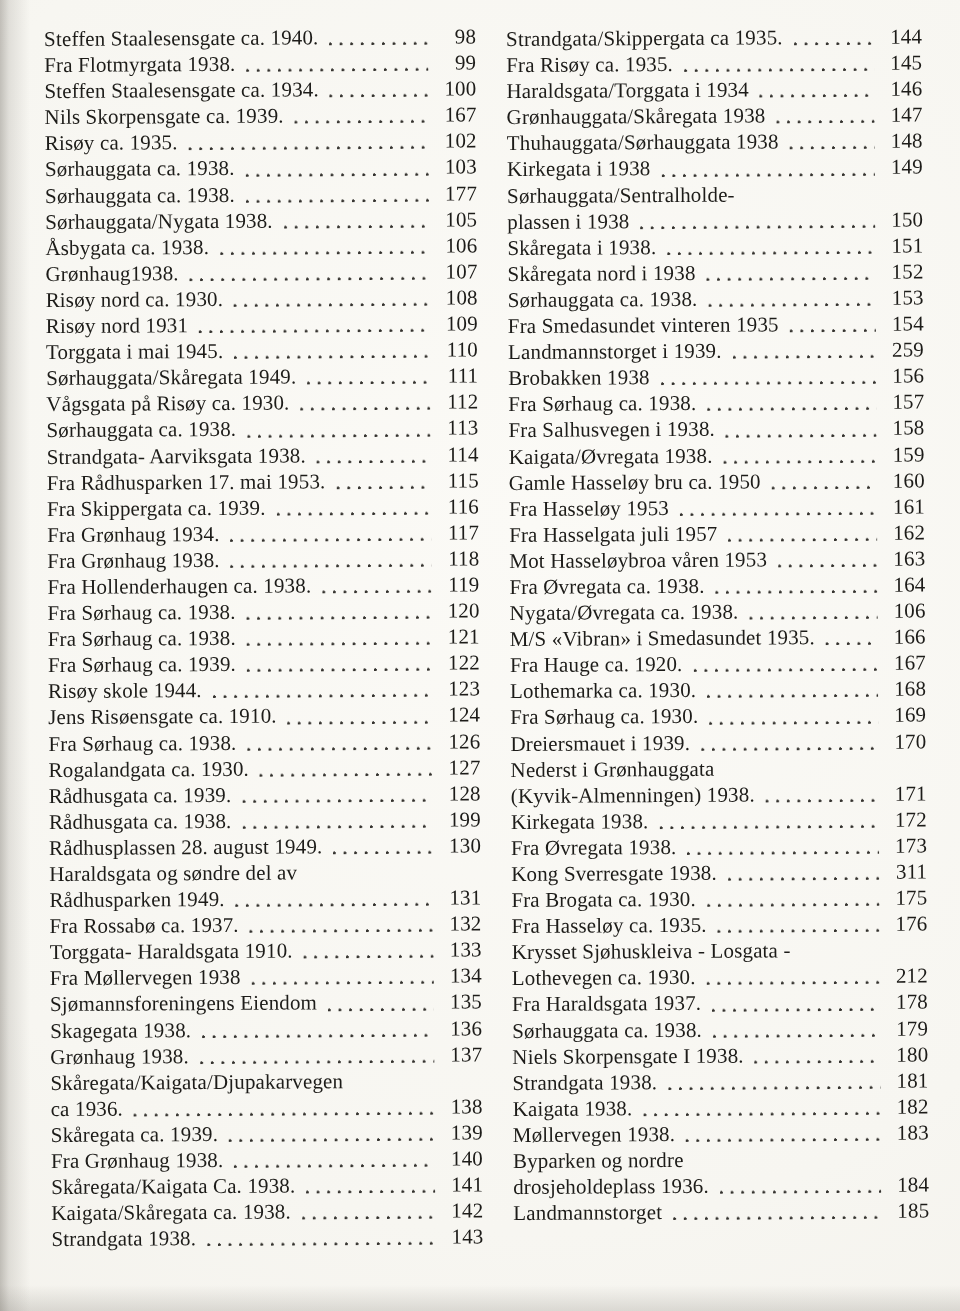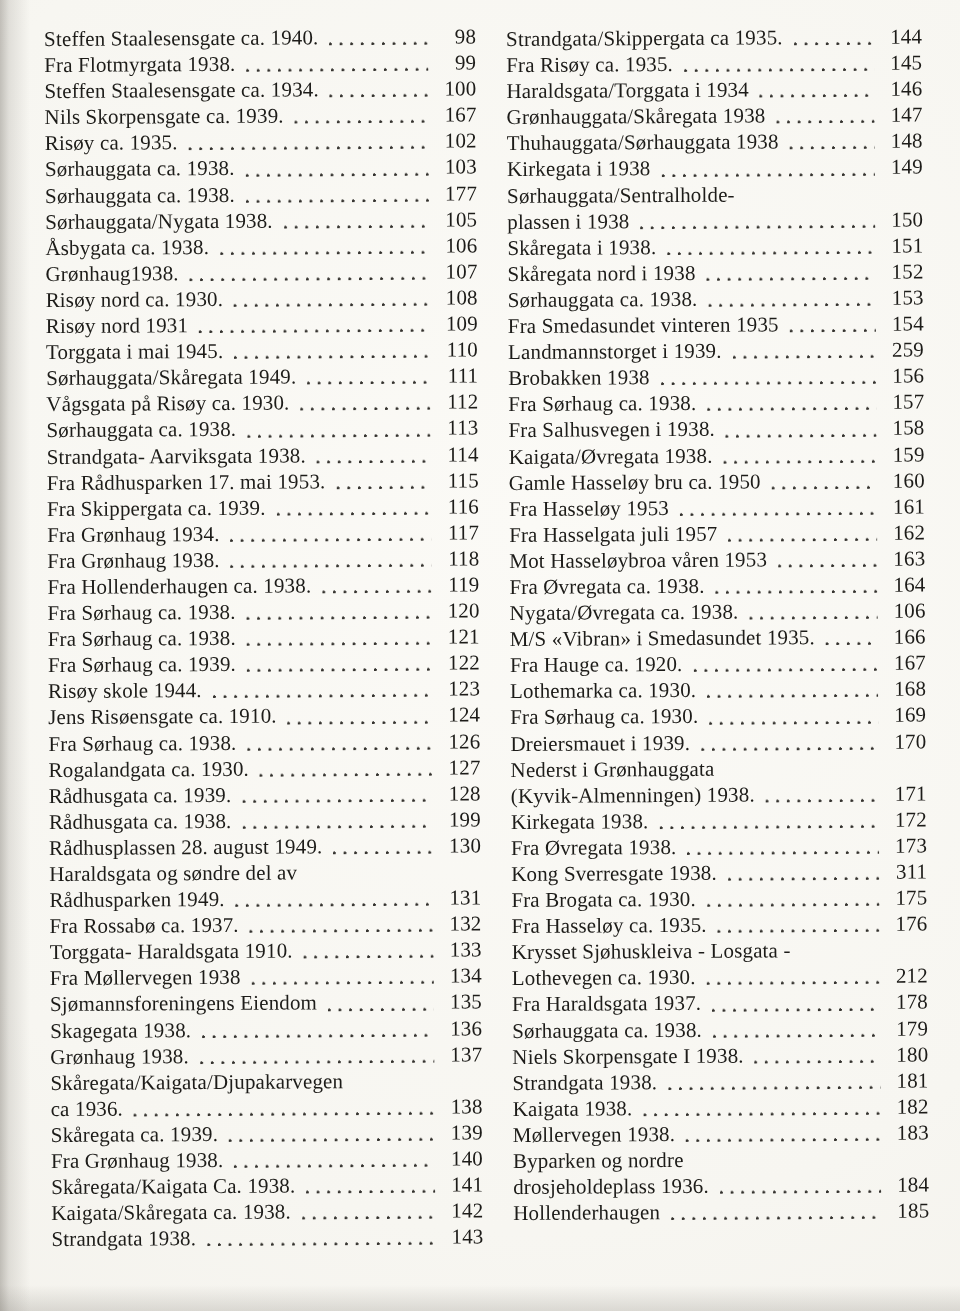--- a/index.html
+++ b/index.html
@@ -514,18 +514,18 @@
     <span class="toc-label">Byparken og nordre</span>
     <span class="toc-leader"></span>
     <span class="toc-page"></span>
   </div>
       <div class="toc-row">
     <span class="toc-label">drosjeholdeplass 1936.</span>
     <span class="toc-leader"></span>
     <span class="toc-page">184</span>
   </div>
       <div class="toc-row">
-    <span class="toc-label">Hollenderhaugen</span>
+    <span class="toc-label">Landmannstorget</span>
     <span class="toc-leader"></span>
     <span class="toc-page">185</span>
   </div>
     </div>
 </div>
 
 </body></html>

